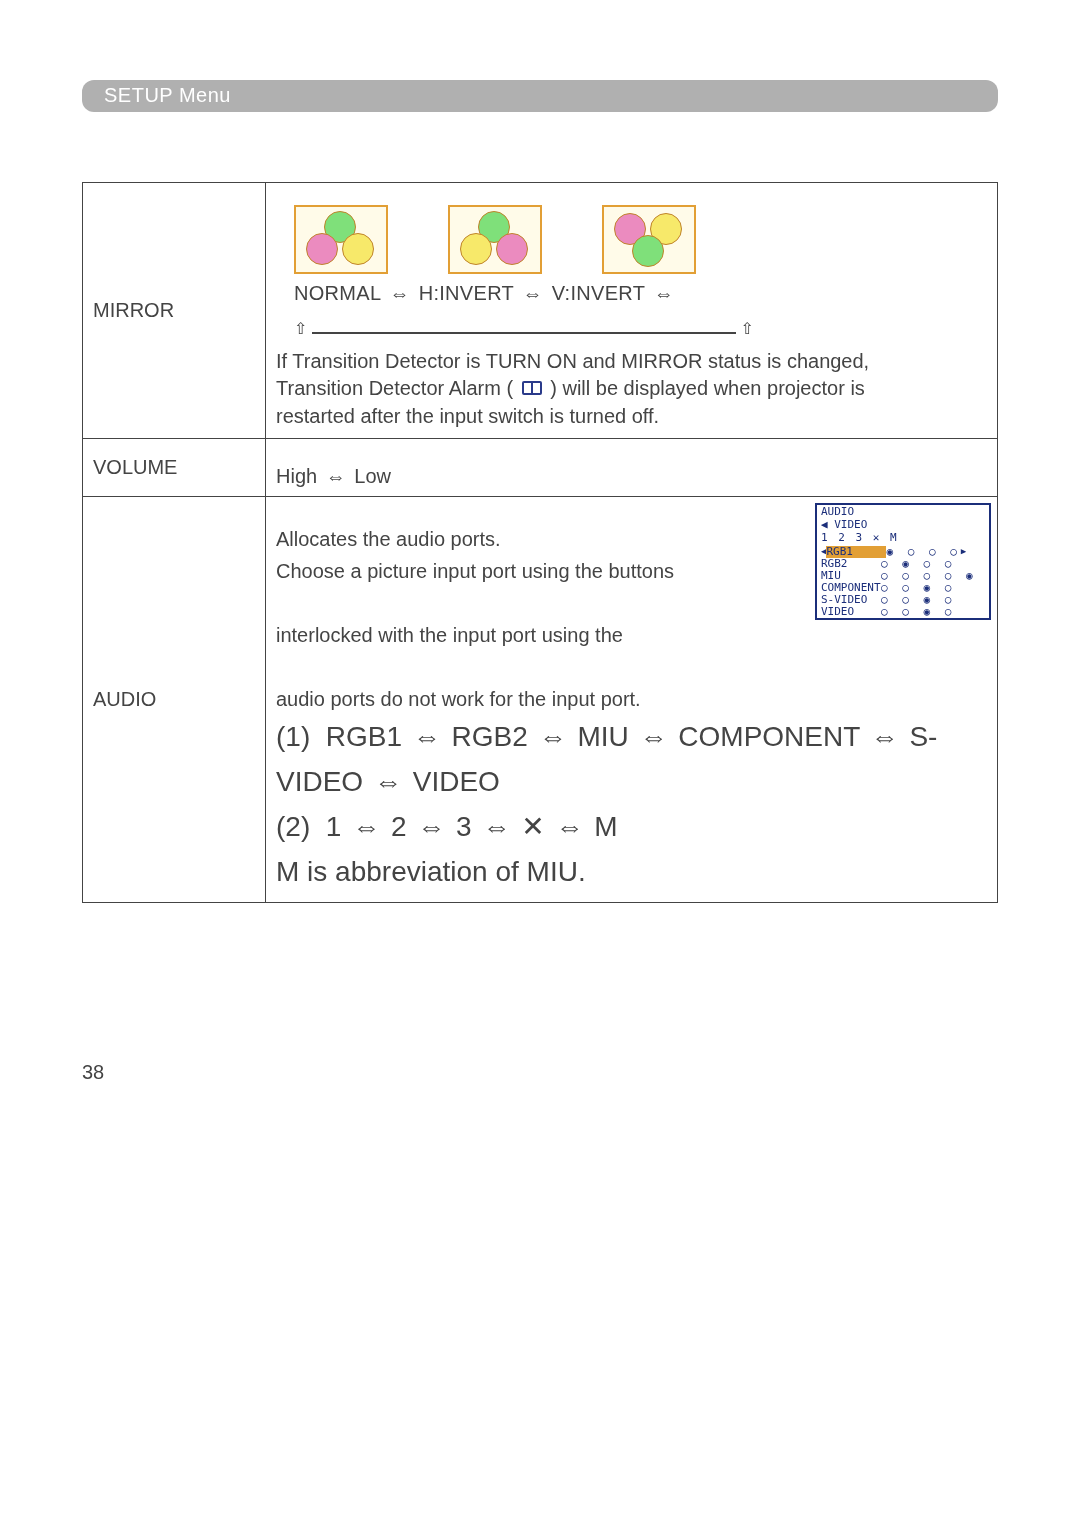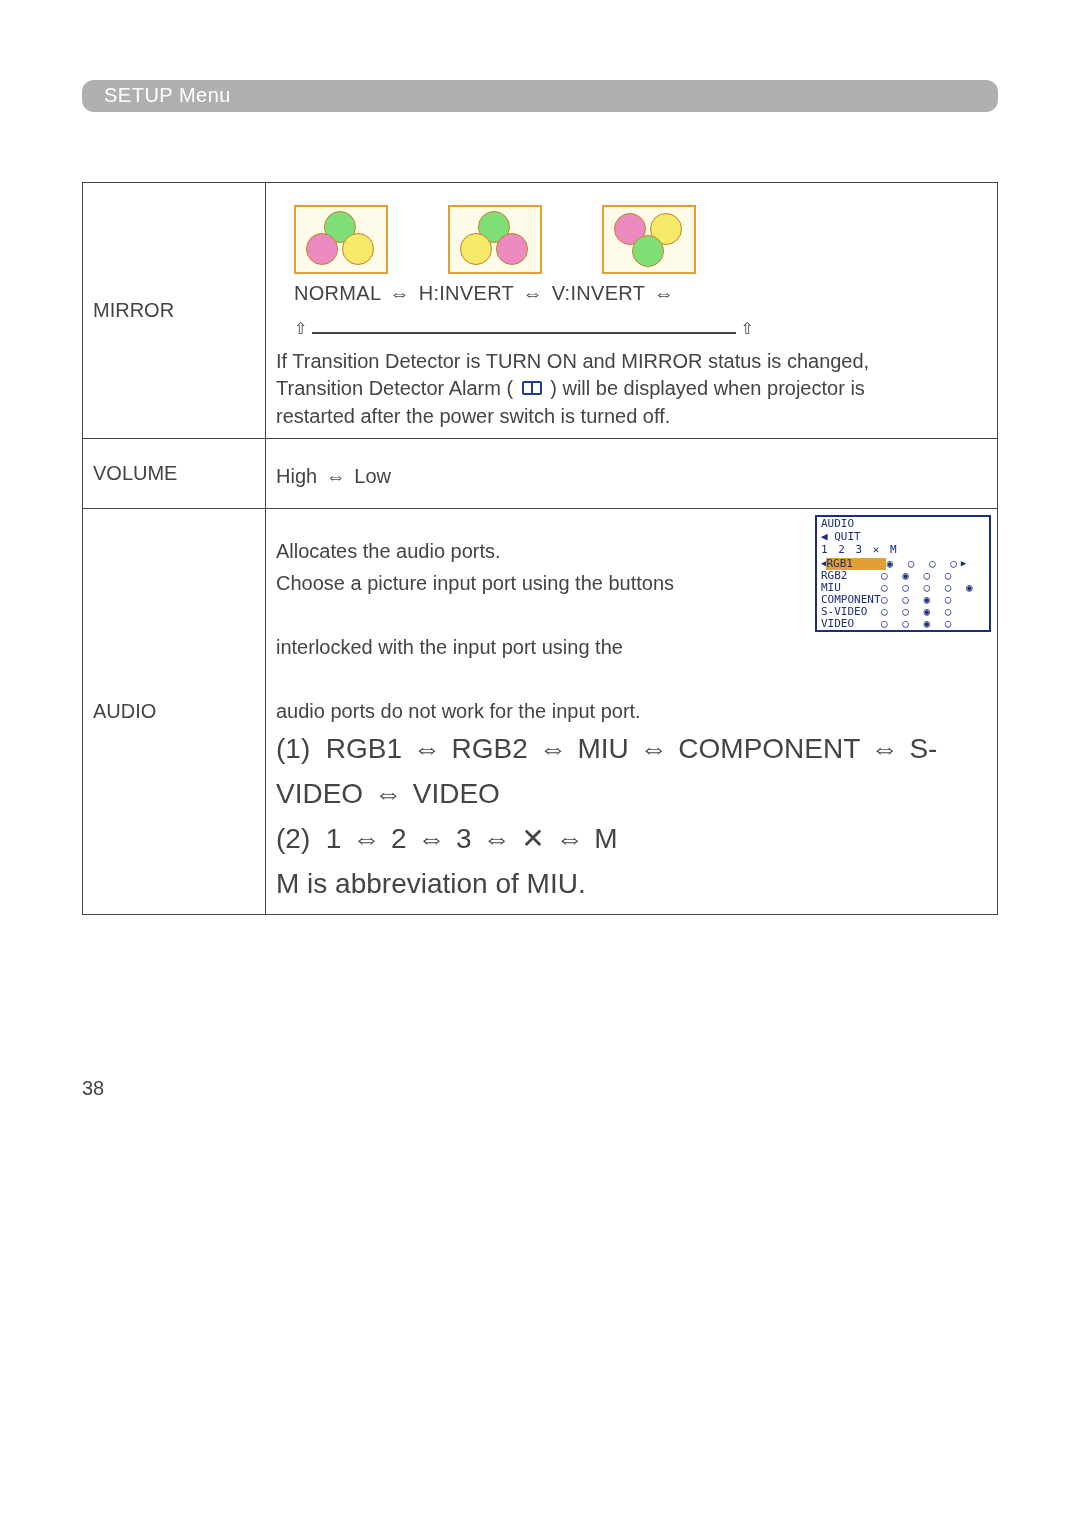--- a/index.html
+++ b/index.html
@@ -13,33 +13,33 @@
   .item-name{text-align:center;margin-top:24px;}
   .mirror-figs{display:flex;gap:60px;justify-content:flex-start;padding:14px 0 4px 18px;}
   .mirror-fig{width:90px;height:65px;border:2px solid #e29f35;background:#fffbe9;position:relative;}
   .mirror-labels{font-size:20px;padding:4px 0 0 18px;letter-spacing:.3px;}
   .arr{display:inline-block;margin:0 3px;}
   .u-arrow-line{position:relative;height:26px;margin:3px 0 10px 18px;width:460px;}
   .u-arrow-line .bar{position:absolute;left:18px;right:18px;bottom:0;height:2px;background:#444;}
   .hollow-up{font-size:16px;display:inline-block;transform:translateY(2px);}
   .mirror-note{font-size:20px;line-height:1.35;padding-top:4px;}
   .book-icon{display:inline-block;vertical-align:middle;margin:0 2px;}
-  .vol-row td.desc{padding-top:26px;padding-bottom:20px;}
+  .vol-row td.desc{padding-top:26px;padding-bottom:8px;}
   .audio-desc{position:relative;}
   .audio-text{font-size:20px;line-height:1.6;padding-right:190px;margin-top:18px;}
   .audio-osd{position:absolute;top:6px;right:6px;width:172px;border:2px solid #1b2e7a;background:#fff;font-family:monospace;font-size:11px;line-height:1.1;color:#1b2e7a;}
   .audio-osd .t{padding:1px 4px;}
   .audio-osd .q{padding:0 4px 1px;}
   .audio-osd .hdr{padding:0 4px 1px;letter-spacing:2px;}
   .audio-osd .row{display:flex;align-items:center;padding:0 4px;}
   .audio-osd .row .lab{width:60px;}
   .audio-osd .row.sel .lab{background:#e29f35;color:#1b2e7a;}
   .audio-osd .dots{letter-spacing:4px;}
   .seq{font-size:28px;line-height:1.6;}
-  .page-num{position:absolute;left:82px;bottom:32px;font-size:20px;color:#444;}
+  .page-num{position:absolute;left:82px;bottom:48px;font-size:20px;color:#444;}
   
   .circ{position:absolute;width:30px;height:30px;border-radius:50%;border:1.5px solid #c0832a;}
   .cg{background:#7fe07a;}
   .cy{background:#f7e96a;}
   .cm{background:#eb8bbf;}
   .osd-tri{font-size:9px;}
 </style>
 </head>
 <body>
 
@@ -96,21 +96,21 @@
           <span>If Transition Detector is TURN ON and MIRROR status is changed,</span><br>
           <span>Transition Detector Alarm (</span>
           <span class="book-icon">
             <svg width="22" height="16" viewBox="0 0 22 16">
                   <rect x="1" y="1" width="20" height="14" rx="2" fill="#2a3a8a"></rect>
                   <path d="M3 3 h7 v10 h-7z M12 3 h7 v10 h-7z" fill="#fff"></path>
                   <rect x="10" y="2" width="2" height="12" fill="#2a3a8a"></rect>
                 </svg>
           </span>
           <span>) will be displayed when projector is</span><br>
-          <span>restarted after the power switch is turned off.</span>
+          <span>restarted after the input switch is turned off.</span>
         </div>
       </td>
     </tr>
 
     <tr class="vol-row">
       <td class="item-name">VOLUME</td>
       <td class="desc">
         <span>High</span>
         <span class="arr">⇔</span>
         <span>Low</span>
@@ -122,21 +122,21 @@
       <td class="audio-desc">
         <div class="audio-text">
           <span>Allocates the audio ports.</span><br>
           <span>Choose a picture input port using the buttons</span><br><br>
           <span>interlocked with the input port using the</span><br><br>
           <span>audio ports do not work for the input port.</span>
         </div>
 
         <div class="audio-osd">
           <div class="t">AUDIO</div>
-          <div class="q">◀ QUIT</div>
+          <div class="q">◀ VIDEO</div>
           <div class="hdr">1  2  3  ✕  M</div>
           <div class="row sel">
                 <span class="osd-tri">◀</span>
                 <span class="lab">RGB1</span>
                 <span class="dots">◉ ○ ○ ○</span>
                 <span class="osd-tri">▶</span>
               </div>
           <div class="row">
                 <span class="lab">RGB2</span>
                 <span class="dots">○ ◉ ○ ○</span>

